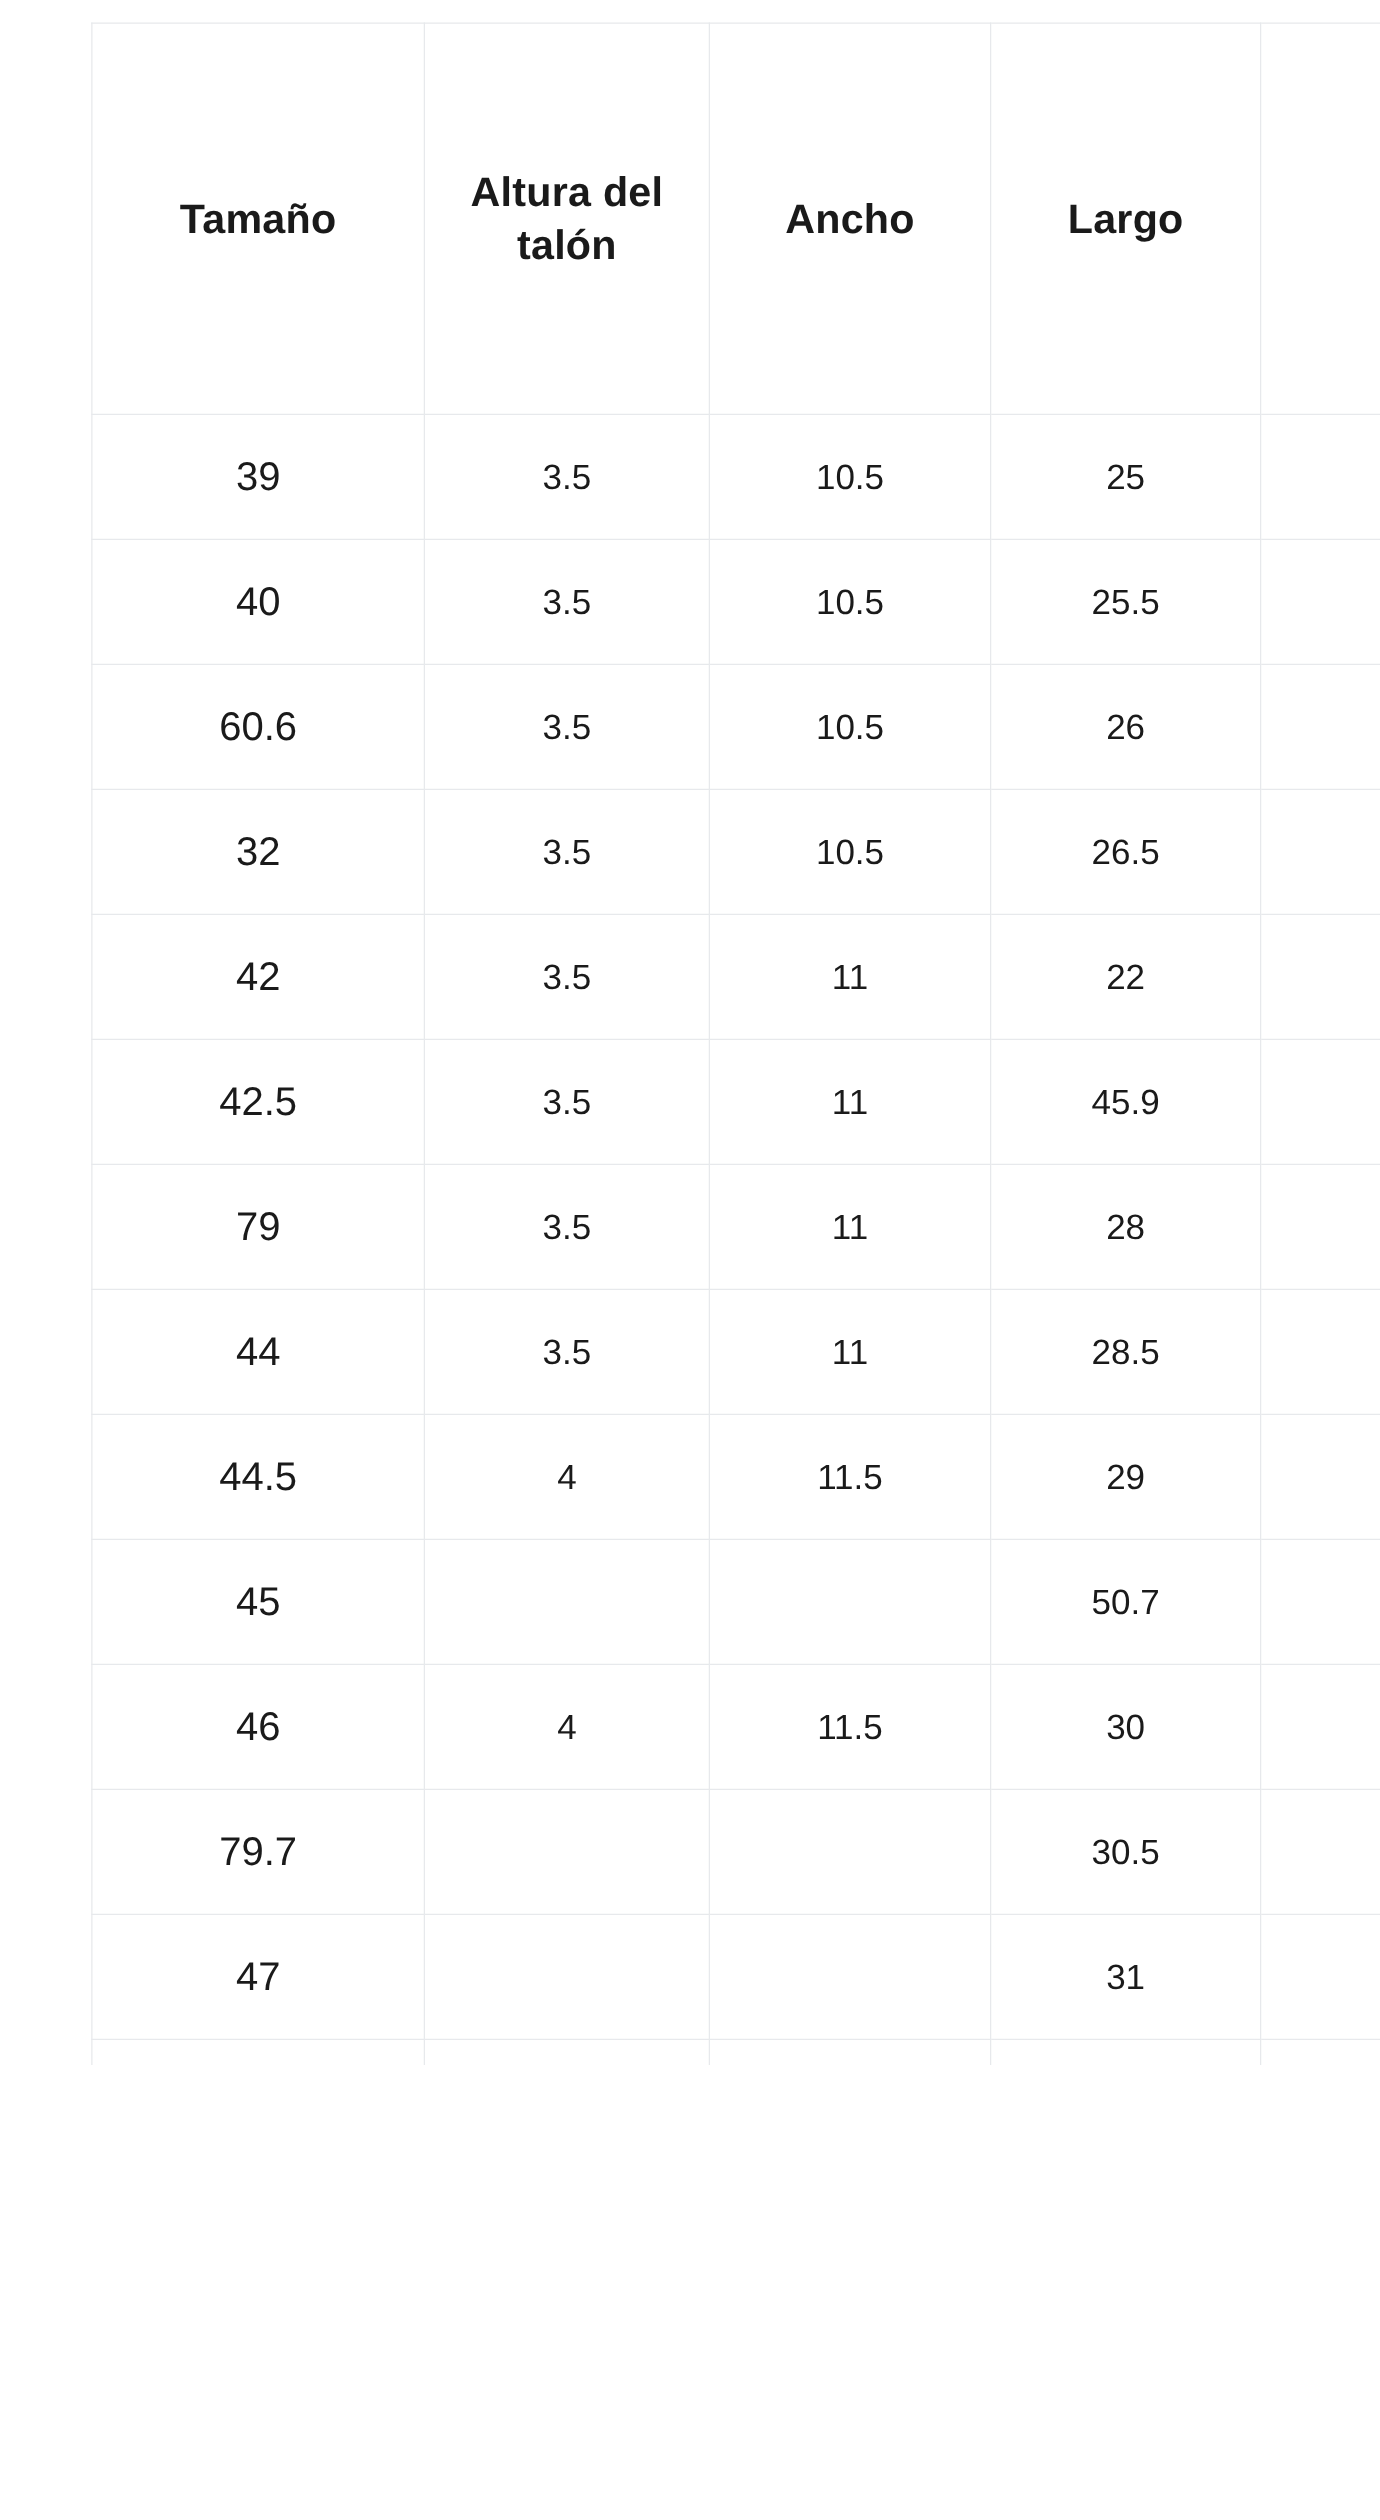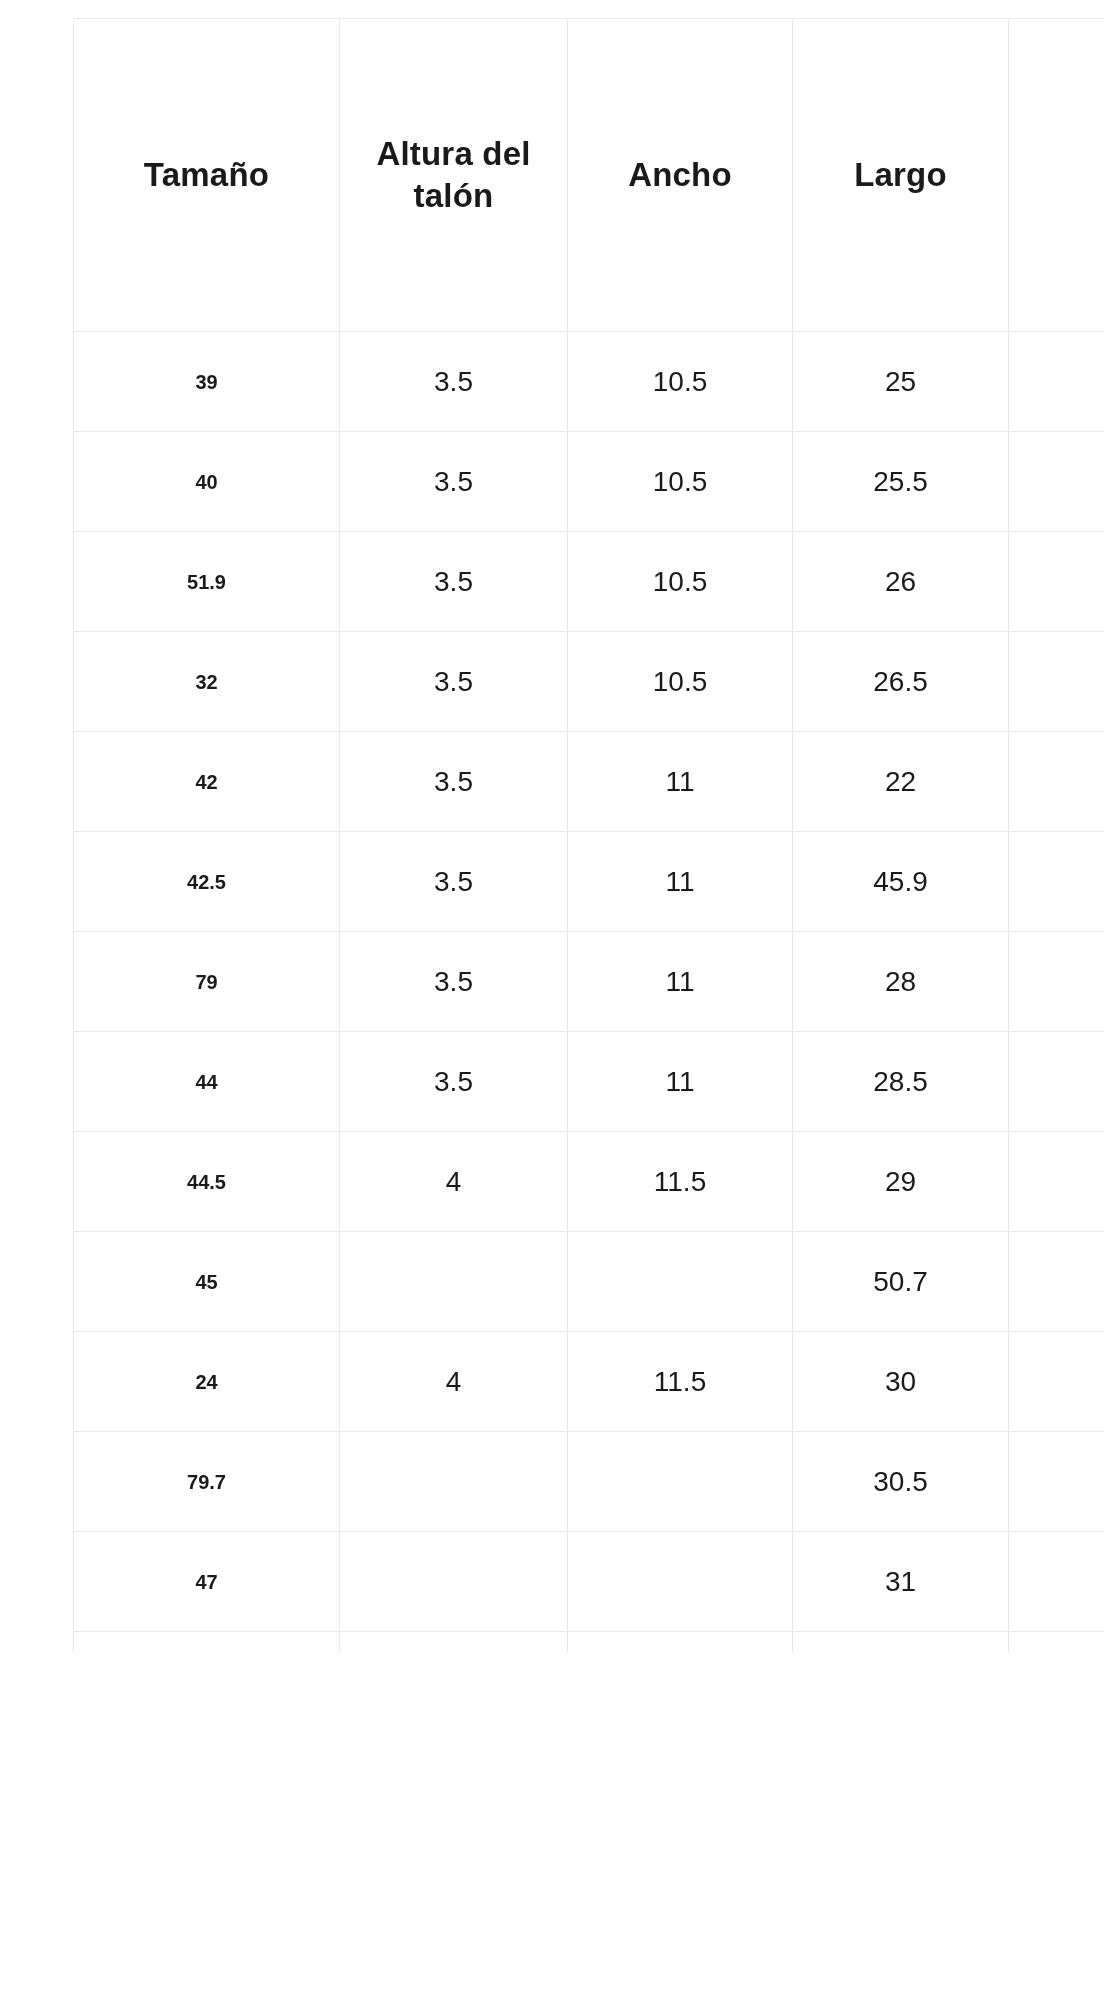--- a/index.html
+++ b/index.html
@@ -65,22 +65,22 @@
   }
 
   table.size-table tbody td {
     height: 100px;
     font-size: 28px;
     font-weight: 400;
     line-height: 1.2;
   }
 
   table.size-table tbody td.col-size {
-    font-weight: 700;
-    font-size: 20px;
+    font-weight: 400;
+    font-size: 32px;
   }
 
   
 </style>
 </head>
 <body>
 
 <div id="page">
   <div id="table-scroll">
     <table class="size-table">
@@ -109,21 +109,21 @@
             <td></td>
           </tr>
           <tr>
             <td class="col-size">40</td>
             <td>3.5</td>
             <td>10.5</td>
             <td>25.5</td>
             <td></td>
           </tr>
           <tr>
-            <td class="col-size">51.9</td>
+            <td class="col-size">60.6</td>
             <td>3.5</td>
             <td>10.5</td>
             <td>26</td>
             <td></td>
           </tr>
           <tr>
             <td class="col-size">32</td>
             <td>3.5</td>
             <td>10.5</td>
             <td>26.5</td>
@@ -165,21 +165,21 @@
             <td></td>
           </tr>
           <tr>
             <td class="col-size">45</td>
             <td></td>
             <td></td>
             <td>50.7</td>
             <td></td>
           </tr>
           <tr>
-            <td class="col-size">24</td>
+            <td class="col-size">46</td>
             <td>4</td>
             <td>11.5</td>
             <td>30</td>
             <td></td>
           </tr>
           <tr>
             <td class="col-size">79.7</td>
             <td></td>
             <td></td>
             <td>30.5</td>

